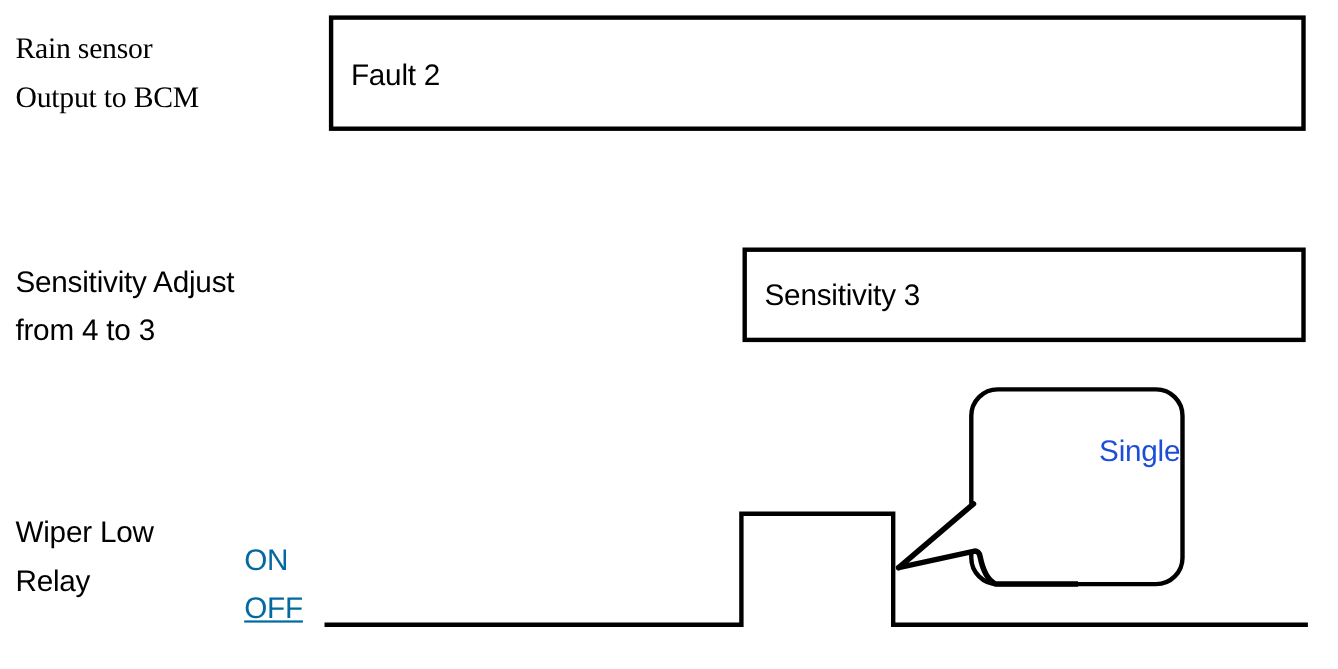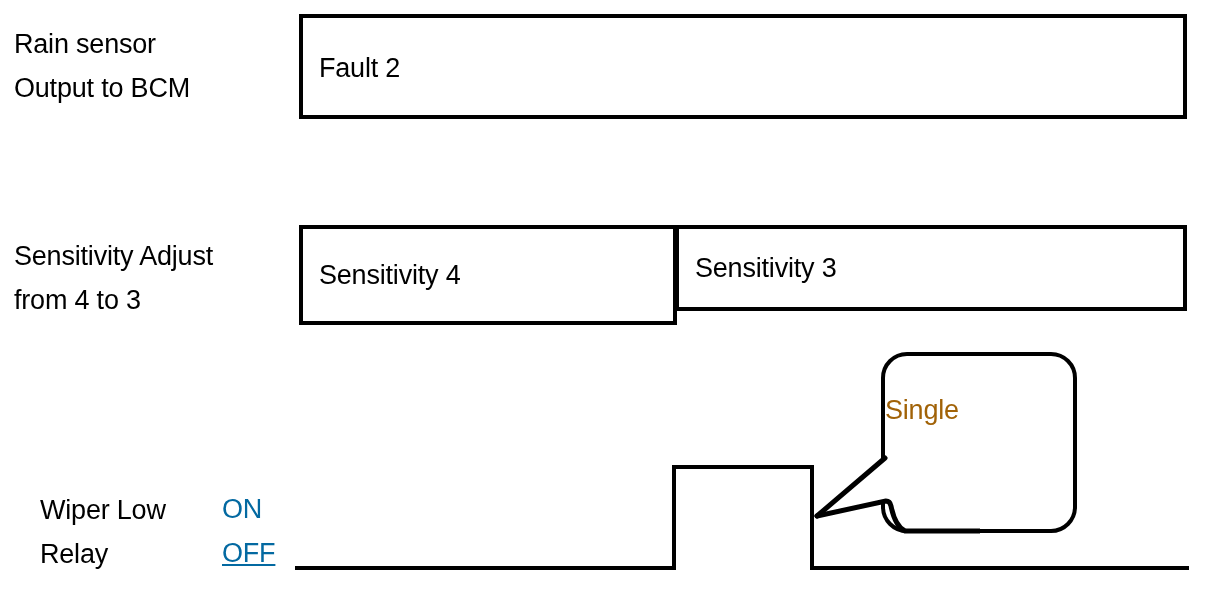--- a/index.html
+++ b/index.html
@@ -28,23 +28,23 @@
   
   .row-label {
     position: absolute;
     font-size: 27px;
     line-height: 44px;
     font-weight: 400;
     letter-spacing: -0.2px;
     white-space: pre;
     color: #000;
   }
-  #label-rain-sensor { left: 14px; top: 22px; }
+  #label-rain-sensor { left: 14px; top: 22px; font-family: Liberation Serif, serif; }
   #label-sensitivity { left: 14px; top: 234px; }
-  #label-wiper-relay { left: 14px; top: 488px; margin-left: 26px; }
+  #label-wiper-relay { left: 14px; top: 462px; }
 
   .state-label {
     position: absolute;
     font-size: 27px;
     line-height: 44px;
     letter-spacing: -0.2px;
     white-space: pre;
     color: #0369a1;
   }
   #label-on  { left: 222px; top: 487px; }
@@ -111,25 +111,25 @@
     border-radius: 26px;
     background: #fff;
     box-sizing: border-box;
     z-index: 4;
   }
   #callout-single-wiping .callout-text {
     position: absolute;
     left: 0;
     right: 0;
     top: 32px;
-    text-align: left;
+    text-align: right;
     font-size: 27px;
     line-height: 44px;
     letter-spacing: -0.2px;
-    color: #a16207;
+    color: #1d4ed8;
   }
   
   #callout-tail-mask {
     position: absolute;
     left: 878px;
     top: 458px;
     width: 9px;
     height: 44px;
     background: #fff;
     z-index: 5;
@@ -151,23 +151,20 @@
   <div class="row-label" id="label-rain-sensor" style="white-space: pre;">Rain sensor
 Output to BCM</div>
 
   <div class="signal-box" id="box-fault2">
     <span class="box-text">Fault 2</span>
   </div>
 
   <div class="row-label" id="label-sensitivity" style="white-space: pre;">Sensitivity Adjust
 from 4 to 3</div>
 
-  <div class="signal-box" id="box-sensitivity-4">
-    <span class="box-text">Sensitivity 4</span>
-  </div>
 
   <div class="signal-box" id="box-sensitivity-3">
     <span class="box-text">Sensitivity 3</span>
   </div>
 
   <div class="row-label" id="label-wiper-relay" style="white-space: pre;">Wiper Low
 Relay</div>
 
   <div class="state-label" id="label-on">ON</div>
 

